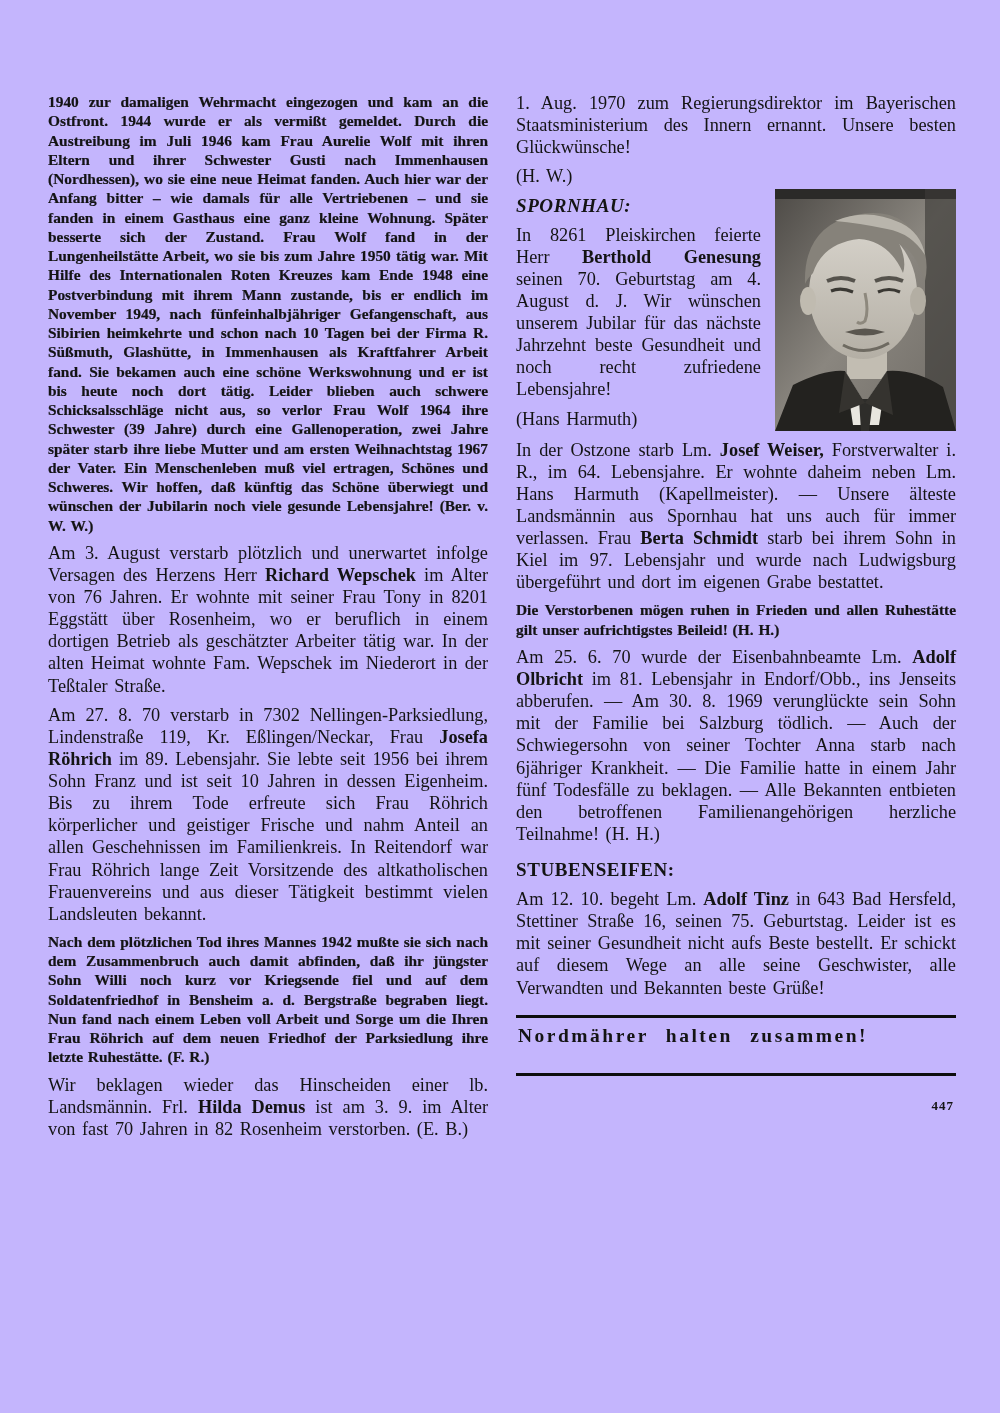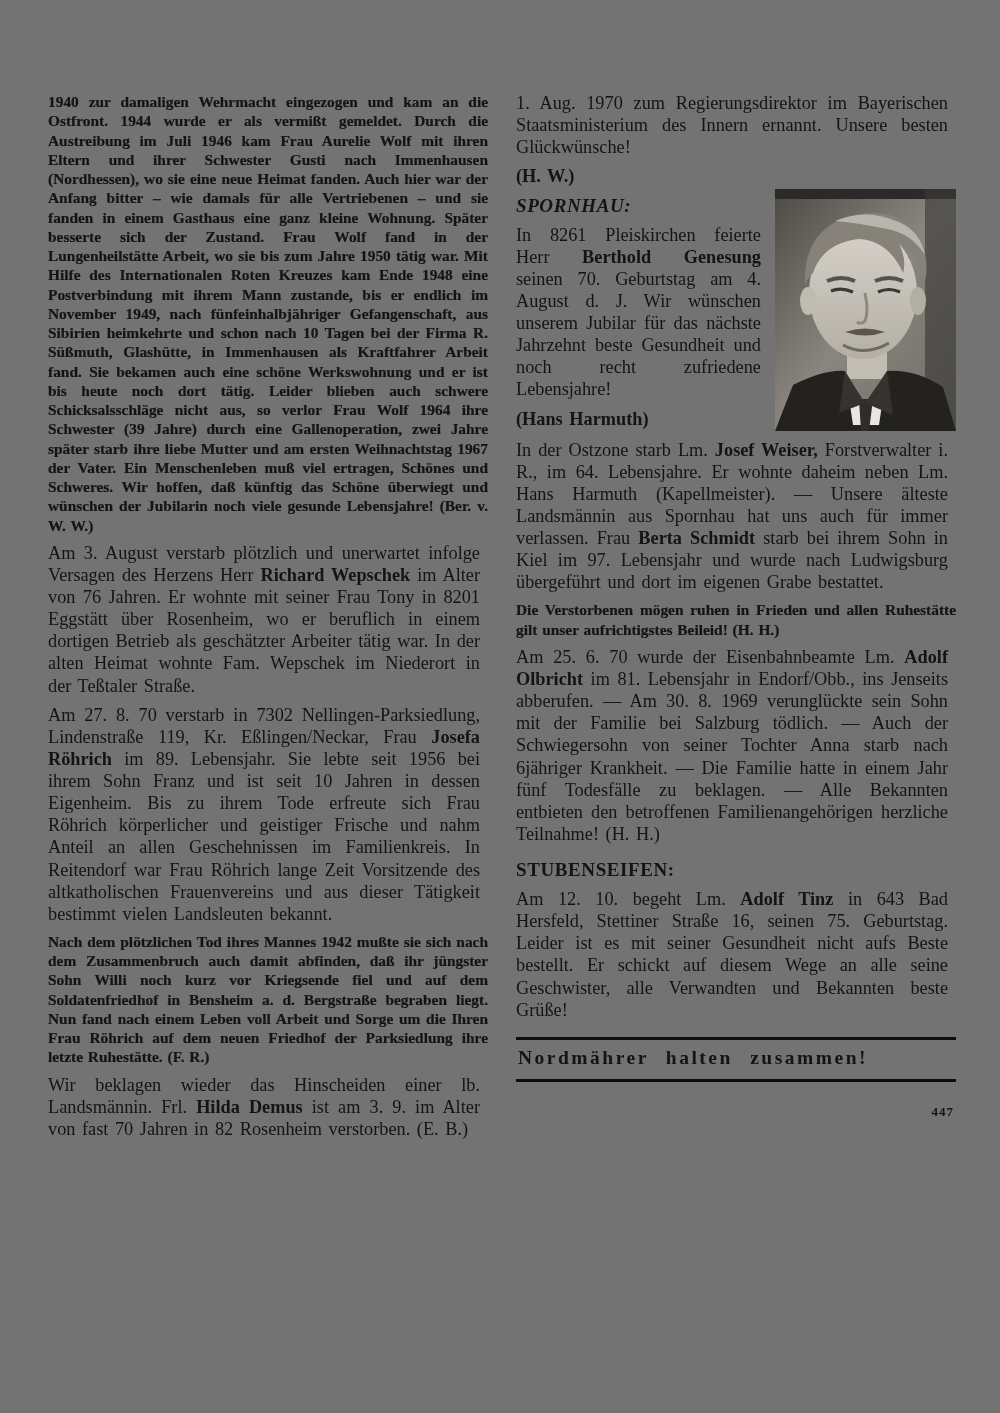--- a/index.html
+++ b/index.html
@@ -2,48 +2,48 @@
 <html lang="de"><head>
 <meta charset="utf-8">
 <style>
   html,body{margin:0;padding:0;}
   body{
     width:1000px;height:1413px;
     background:#fdfdfa;color:#141414;
     font-family:"Liberation Serif","DejaVu Serif",serif;
     -webkit-font-smoothing:antialiased;
   }
-  .page{position:relative;width:1000px;height:1413px;overflow:hidden;background:#737373;}
+  .page{position:relative;width:1000px;height:1413px;overflow:hidden;background:#c4b5fd;}
   .columns{position:absolute;top:92px;left:48px;width:908px;display:flex;gap:28px;}
   .col{width:440px;}
   p.body{
     font-size:18.3px;line-height:1.21;text-align:justify;
-    margin:0 8px 7px 0;word-spacing:2px;
+    margin:0 0 7px 0;word-spacing:2px;
   }
   p.small{
     font-size:15.4px;line-height:1.25;text-align:justify;
     margin:0 0 7px 0;word-spacing:1px;font-weight:bold;
     -webkit-text-stroke:.2px;
   }
   p.small{font-weight:600;}
   h3.sect{
     font-size:19px;font-weight:bold;letter-spacing:.6px;
     margin:14px 0 7px 0;
   }
-  .sig{text-align:right;margin-top:-4px;font-weight:bold;}
+  .sig{text-align:right;margin-top:-4px;}
   .photo-frame{
     float:right;width:181px;height:242px;margin:-6px 0 8px 14px;
     background:#777;overflow:hidden;
   }
   .photo-frame svg{display:block;}
   .banner{
     margin-top:16px;
     border-top:3.5px solid #0d0d0d;
     border-bottom:3.5px solid #0d0d0d;
-    padding:7px 2px 10px 2px;
+    padding:7px 2px 26px 2px;
     font-weight:bold;font-size:19.5px;
     letter-spacing:2.5px;word-spacing:10px;
   }
   .page-number{
     text-align:right;font-weight:bold;font-size:13px;
     margin-top:22px;padding-right:2px;letter-spacing:1px;
   }
   b{font-weight:bold;}
   .clear{clear:both;}
 </style>

